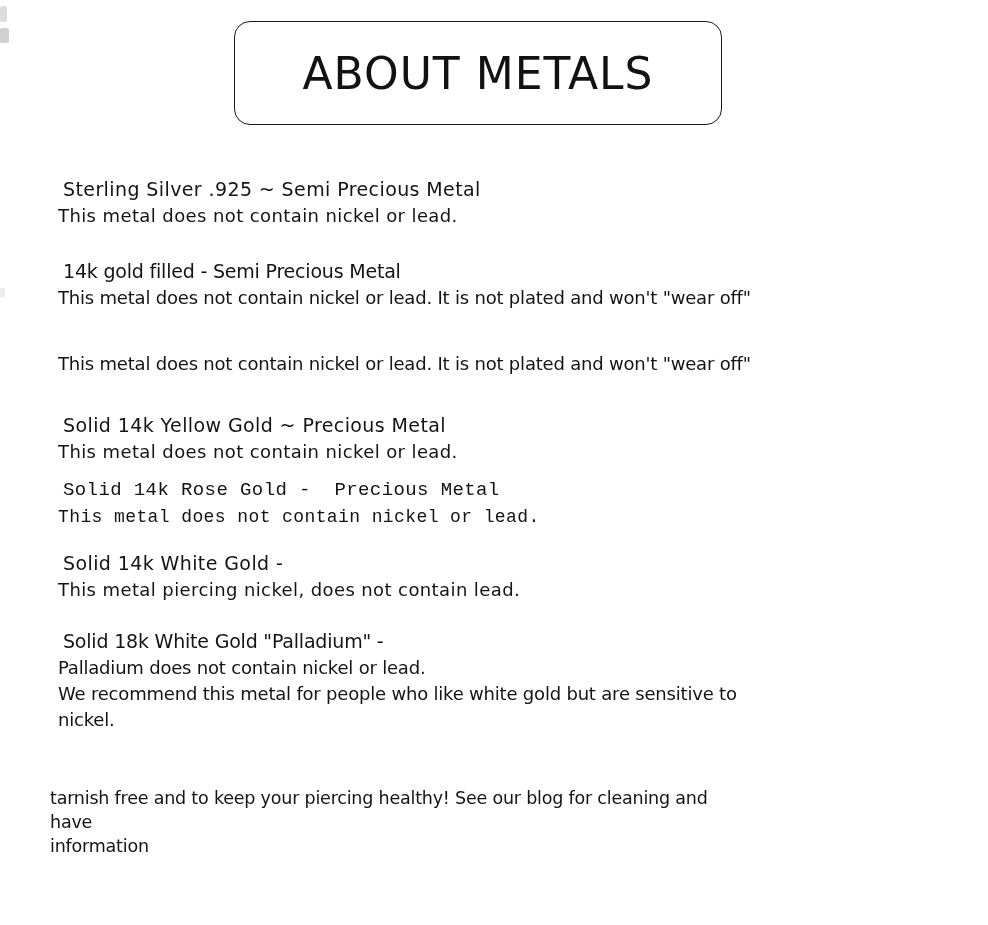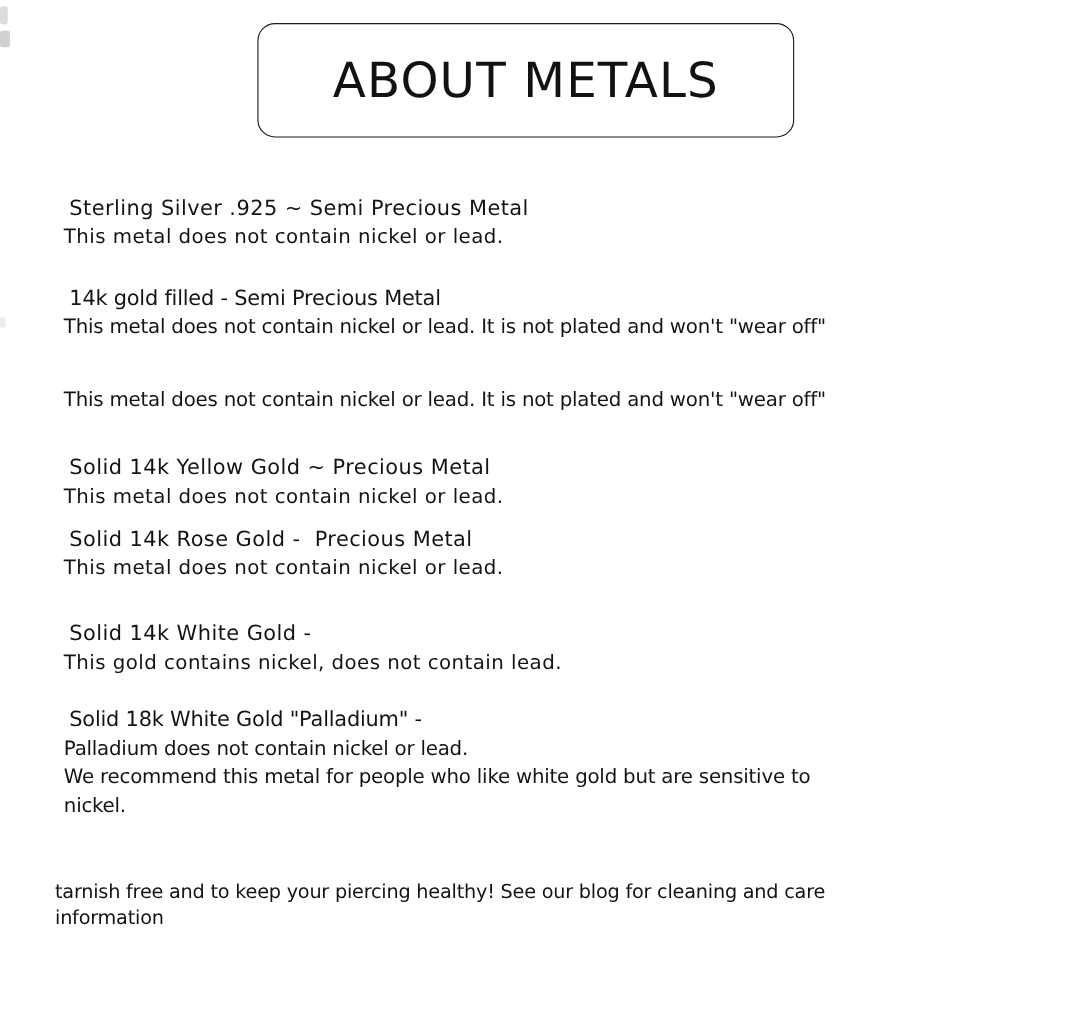--- a/index.html
+++ b/index.html
@@ -75,21 +75,21 @@
   .style-b .metal-heading, .style-b .metal-line {
     font-weight: 400;
     letter-spacing: -0.2px;
   }
 
   
   .metal-section:nth-child(1) { margin-bottom: 29px; }
   .metal-section:nth-child(2) { margin-bottom: 40px; }
   .metal-section:nth-child(3) { margin-bottom: 35px; }
   .metal-section:nth-child(4) { margin-bottom: 12px; }
-  .metal-section:nth-child(5) { margin-bottom: 33px; }
+  .metal-section:nth-child(5) { margin-bottom: 20px; font-family: Liberation Mono, monospace; }
   .metal-section:nth-child(6) { margin-bottom: 25px; }
   .metal-section:nth-child(7) { margin-bottom: 53px; }
 
   .care-note {
     margin-left: -8px;
     font-size: 17.5px;
     line-height: 24px;
     font-weight: 400;
     letter-spacing: -0.2px;
   }
@@ -127,27 +127,27 @@
     <div class="metal-line">This metal does not contain nickel or lead.</div>
   </div>
 
   <div class="metal-section style-a">
     <div class="metal-heading">Solid 14k Rose Gold -  Precious Metal</div>
     <div class="metal-line">This metal does not contain nickel or lead.</div>
   </div>
 
   <div class="metal-section style-a">
     <div class="metal-heading">Solid 14k White Gold -</div>
-    <div class="metal-line">This gold contains nickel, does not contain lead.</div>
+    <div class="metal-line">This metal piercing nickel, does not contain lead.</div>
   </div>
 
   <div class="metal-section style-b">
     <div class="metal-heading">Solid 18k White Gold "Palladium" -</div>
     <div class="metal-line">Palladium does not contain nickel or lead.</div>
     <div class="metal-line">We recommend this metal for people who like white gold but are sensitive to nickel.</div>
   </div>
 
   <div class="care-note">
-    <div class="care-line">tarnish free and to keep your piercing healthy! See our blog for cleaning and care</div>
+    <div class="care-line">tarnish free and to keep your piercing healthy! See our blog for cleaning and have</div>
     <div class="care-line">information</div>
   </div>
 
 </div>
 
 </body></html>

